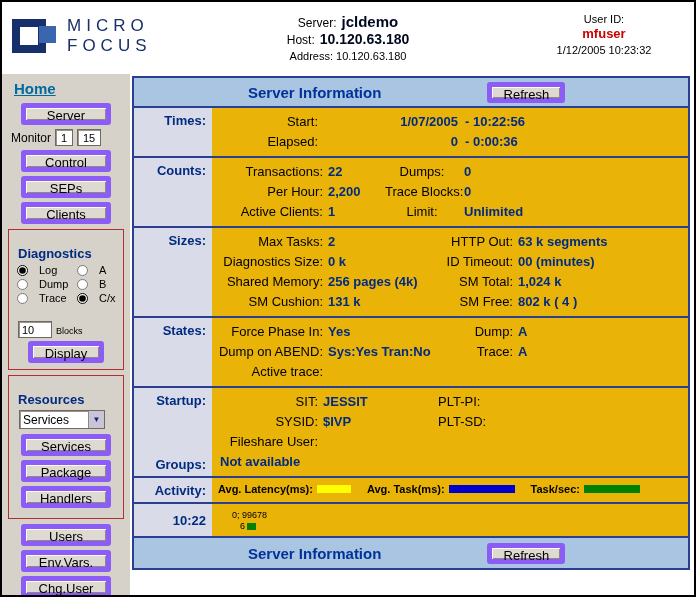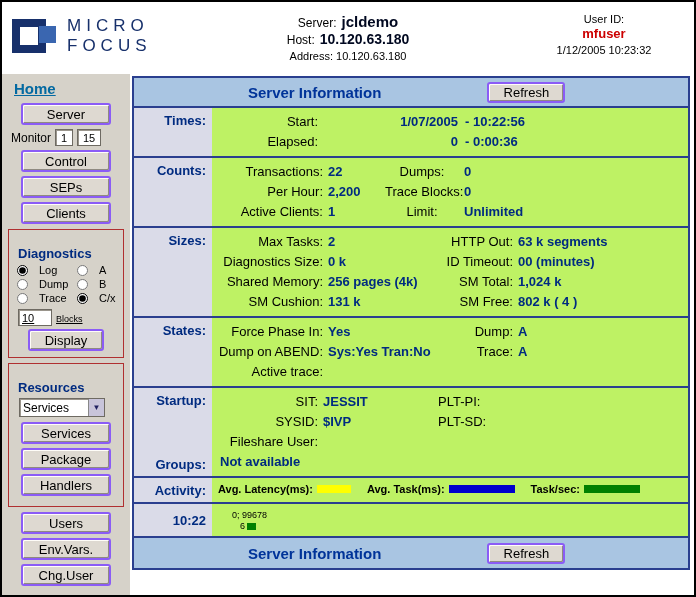--- a/index.html
+++ b/index.html
@@ -23,48 +23,48 @@
   .header-right { position:absolute; right:20px; top:11px; width:140px; text-align:center; }
   .hr-label { font-size:11px; color:#000; }
   .hr-user { font-size:13px; font-weight:bold; color:#cc0000; margin-top:1px; }
   .hr-time { font-size:11px; color:#000; margin-top:3px; }
 
   
   .bodyrow { flex:1; display:flex; align-items:stretch; }
   .sidebar { width:128px; flex-shrink:0; background:#d6d2c9; padding-top:3px; }
   .home { display:inline-block; margin:3px 0 2px 12px; font-size:15px; font-weight:bold; color:#0369a1; text-decoration:underline; cursor:pointer; }
   .btn { font-family:"Liberation Sans", sans-serif; font-size:13px; color:#000; background:#ded9d1;
-         border:2px solid #8b5cf6; border-radius:3px; box-shadow: inset 1px 1px 0 #fffdf8, inset -1px -1px 0 #8f8a81;
+         border:5px solid #8b5cf6; border-radius:3px; box-shadow: inset 1px 1px 0 #fffdf8, inset -1px -1px 0 #8f8a81;
          height:22px; cursor:pointer; }
   .sbtn { display:block; width:90px; margin:4px auto; }
   .monitor-row { display:flex; align-items:center; gap:4px; margin:4px 4px 4px 9px; }
   .mlabel { font-size:12px; color:#000; }
   .minput { height:17px; border:1px solid #6e6a62; box-shadow: inset 1px 1px 0 #9a958c; background:#fff;
             font-size:11px; text-align:center; font-family:inherit; }
   .m1 { width:18px; } .m2 { width:24px; }
   .redbox { margin:5px 6px; border:1px solid #b03030; padding:15px 2px 6px; }
   .box-title { font-size:13px; font-weight:bold; color:#002b80; margin:1px 0 3px 7px; }
   .radio-grid { display:grid; grid-template-columns:60px 48px; row-gap:2px; margin-left:6px; }
   .ritem { display:flex; align-items:center; gap:11px; font-size:11px; color:#000; cursor:pointer; }
   .ritem input { width:11px; height:11px; margin:0; accent-color:#000; }
-  .blocks-row { display:flex; align-items:flex-end; gap:4px; margin:5px 0 3px 7px;text-decoration:underline; }
+  .blocks-row { display:flex; align-items:flex-end; gap:4px; margin:17px 0 3px 7px; }
   .blocks-input { width:34px; height:17px; border:1px solid #6e6a62; box-shadow: inset 1px 1px 0 #9a958c;
                   background:#fff; font-size:11px; padding-left:3px; font-family:inherit; }
   .blocks-label { font-size:9px; color:#000; padding-bottom:2px; }
   .dbtn { display:block; width:76px; margin:3px auto 0; }
   .fselect { display:flex; width:86px; height:19px; margin:2px 0 5px 8px; border:1px solid #6e6a62;
              background:#fff; box-shadow: inset 1px 1px 0 #9a958c; cursor:pointer; }
   .fselect-text { flex:1; font-size:12px; color:#000; padding:2px 0 0 3px; overflow:hidden; }
   .fselect-arrow { width:16px; background:#c8c4da; border-left:1px solid #888; display:flex; align-items:center;
                    justify-content:center; font-size:8px; color:#202060; }
   .help { margin:24px 0 0 9px; font-size:14px; font-weight:bold; color:#002b80; }
 
   
   .main { flex:1; margin:2px 4px 0 2px; border:2px solid #2a3f8f; display:flex; flex-direction:column; align-self:flex-start; width:556px; }
-  .sec { display:flex; border-bottom:2px solid #2a3f8f; background:#bef264; }
+  .sec { display:flex; border-bottom:2px solid #2a3f8f; background:#eab308; }
   .sec:last-child { border-bottom:none; }
   .bluebar { height:30px; background:#a9c5e2; display:flex; align-items:center; }
   .bar-title { margin-left:114px; font-size:15px; font-weight:bold; color:#003399; }
   .refresh { margin-left:106px; width:78px; height:21px; }
   .sec-label { width:78px; flex-shrink:0; background:#dadbe8; text-align:right; padding:5px 6px 4px 0;
                font-size:13px; font-weight:bold; color:#002b80; display:flex; flex-direction:column;
                align-items:flex-end; justify-content:flex-start; }
   .sec-label.between { justify-content:space-between; }
   .sec-content { flex:1; padding:4px 4px 4px 6px; }
   .crow { display:flex; line-height:20px; font-size:13px; color:#000; }

